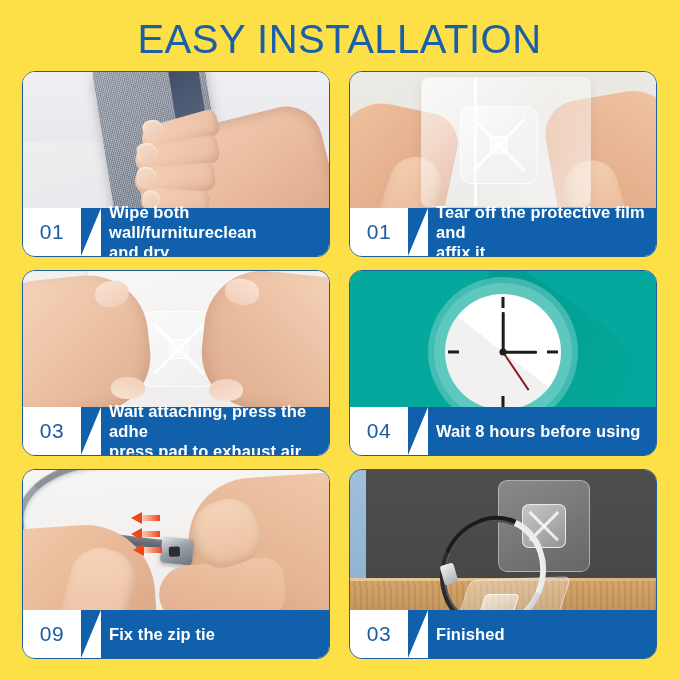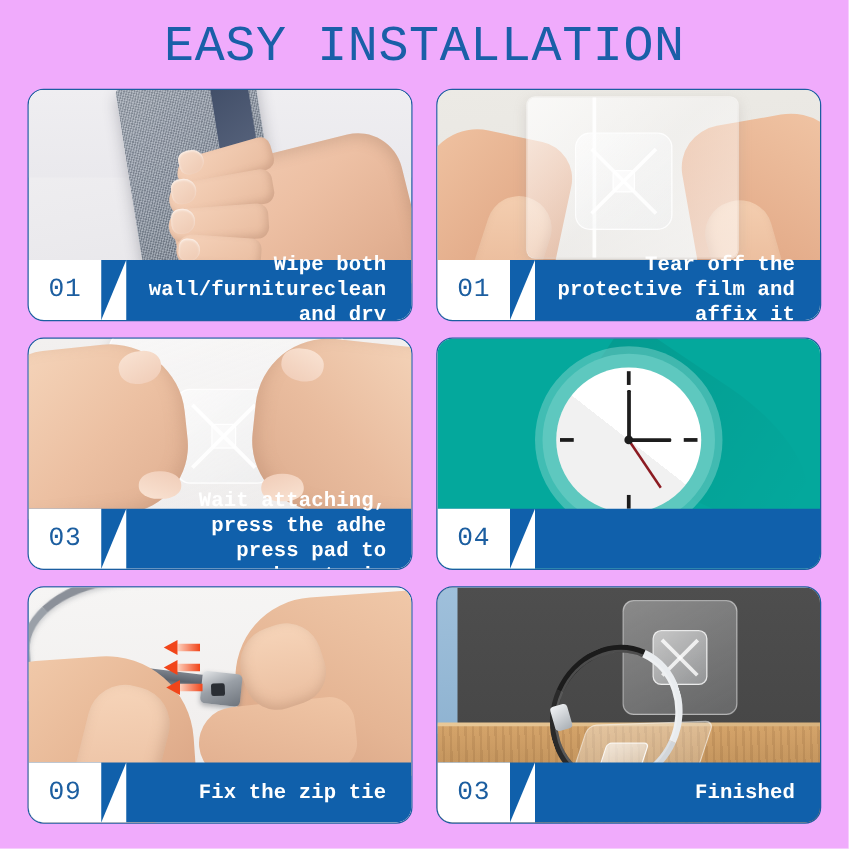--- a/index.html
+++ b/index.html
@@ -2,21 +2,21 @@
 <html><head>
 <meta charset="utf-8">
 <style>
   * { box-sizing: border-box; margin: 0; padding: 0; }
   html, body {
     width: 679px; height: 679px;
     background: #ffffff;
     font-family: "Liberation Sans", sans-serif;
     overflow: hidden;
   }
-  #root { position: relative; width: 679px; height: 679px; background: #f0abfc; font-family: Liberation Mono, monospace; }
+  #root { position: relative; width: 679px; height: 679px; background: #fde047; }
 
   
   .title {
     position: absolute; left: 0; top: 16px; width: 679px;
     text-align: center;
     color: #1a5fa8;
     font-size: 40px;
     font-weight: 400;
     letter-spacing: 0.5px;
     line-height: 46px;
@@ -61,28 +61,27 @@
   .cap-num::after {
     content: "";
     position: absolute; right: -20px; top: 0;
     width: 0; height: 0;
     border-style: solid;
     border-width: 0 0 48px 20px;
     border-color: transparent transparent #ffffff transparent;
   }
   .cap-text {
     flex: 1;
-    padding-left: 28px; padding-right: 20px;
+    padding-left: 28px; padding-right: 2px;
     color: #ffffff;
     font-size: 16.5px;
     font-weight: 600;
     line-height: 20px;
     display: flex; flex-direction: column; justify-content: center;
     letter-spacing: 0.1px;
-    text-align: right;
   }
   .cap-text span { display: block; }
 
   
   .p1-bg { position: absolute; inset: 0;
     background: linear-gradient(170deg,#f2f1f3 0%,#ecebee 45%,#e4e3e7 100%); }
   .p1-bg2 { position:absolute; left:0; top:0; width:100%; height:38%;
     background: linear-gradient(180deg,#efeef1,#eae9ed); }
   .p1-cloth {
     position: absolute; left: 80px; top: -10px;
@@ -446,20 +445,23 @@
             <div class="tick t9"></div>
             <div class="hand h-sec"></div>
             <div class="hand h-hour"></div>
             <div class="hand h-min"></div>
             <div class="h-cap"></div>
           </div>
         </div>
       </div>
       <div class="caption">
         <div class="cap-num">04</div>
+        <div class="cap-text">
+          <span>Wait 8 hours before using</span>
+        </div>
       </div>
     </div>
 
     <div class="panel">
       <div class="photo">
         <div class="p5-bg"></div>
         <div class="p5-strap"></div>
         <div class="p5-handR"></div>
         <div class="p5-strap2"></div>
         <div class="p5-head"></div>

